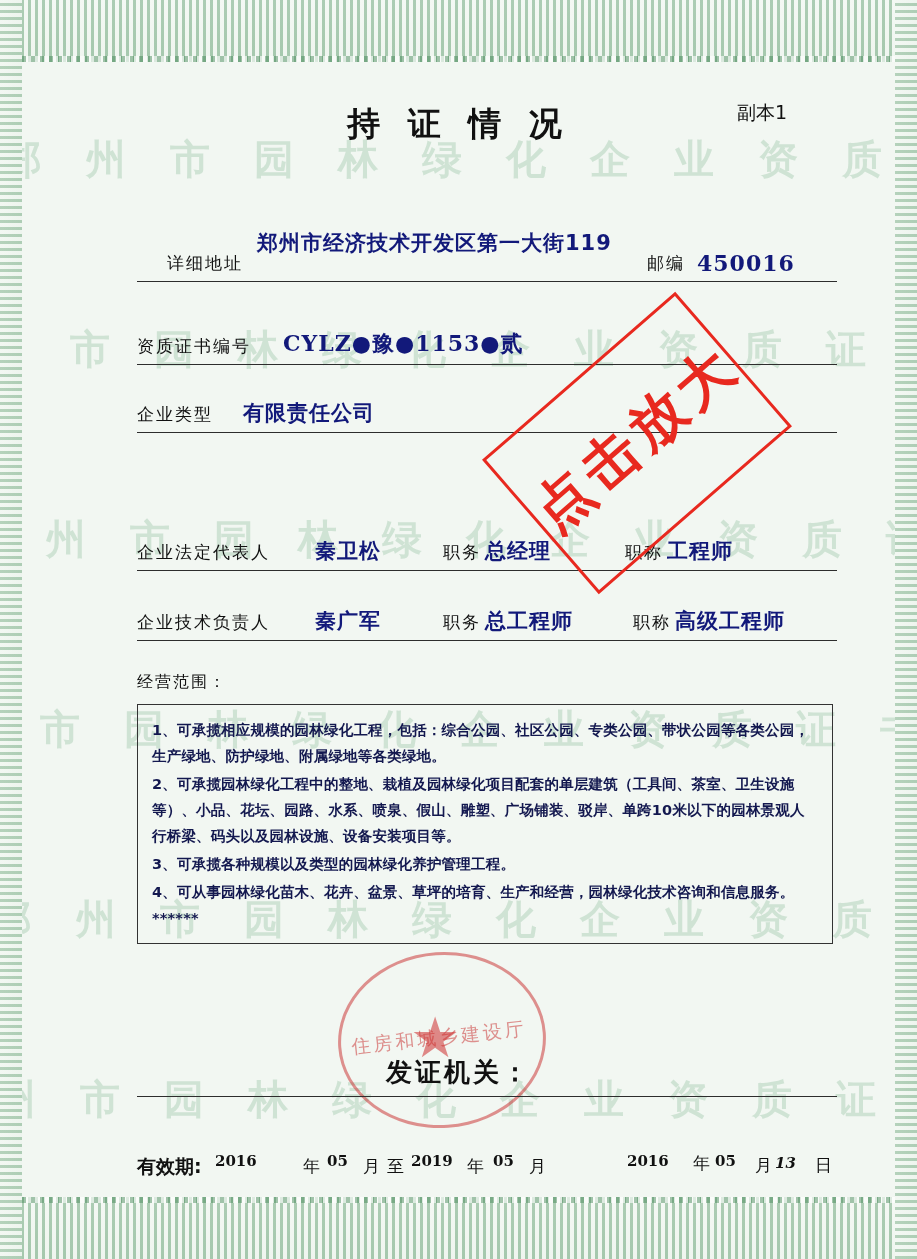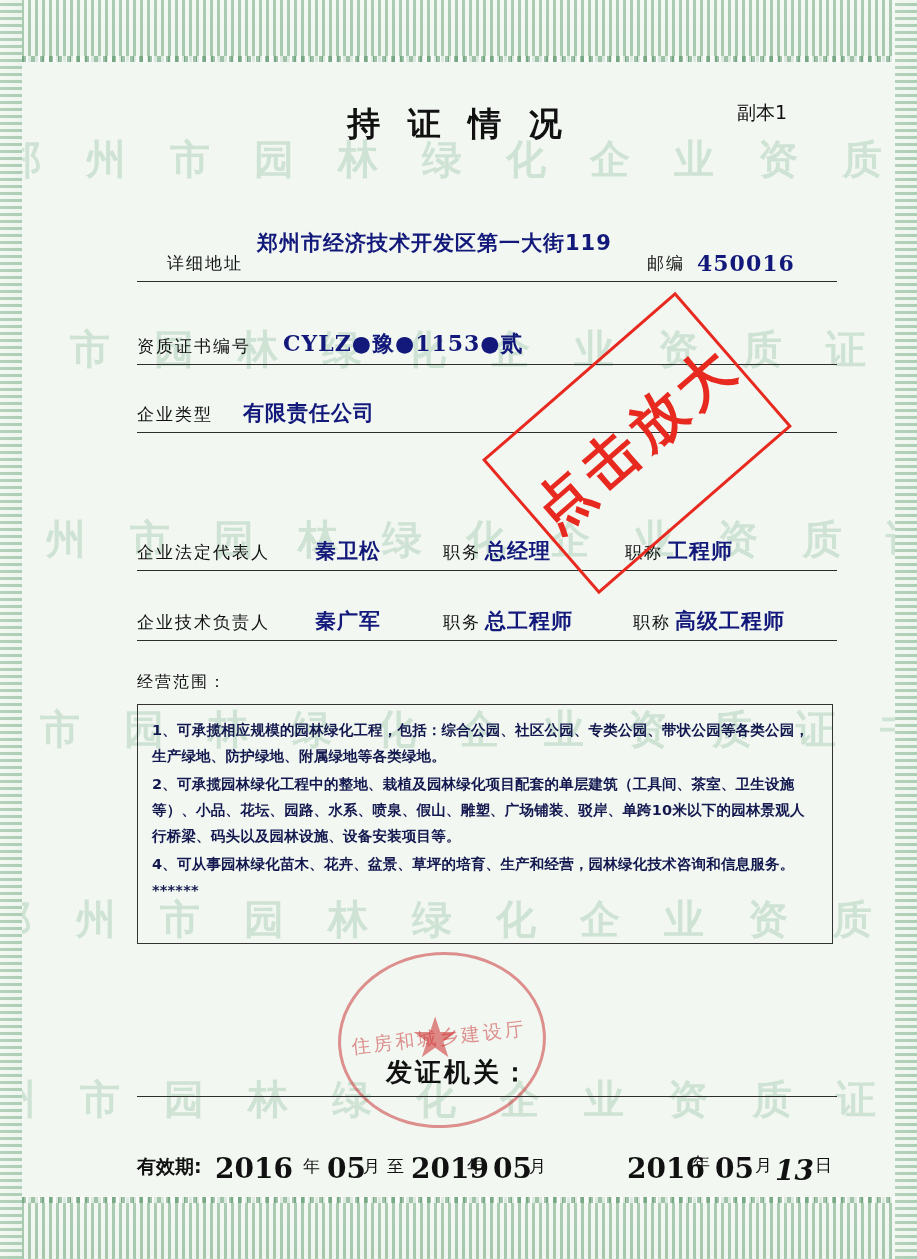--- a/index.html
+++ b/index.html
@@ -221,21 +221,21 @@
     position: absolute;
     font-family: "DejaVu Sans", sans-serif;
     font-weight: bold;
     font-size: 19px;
     color: #111;
   }
   .validity .vval {
     position: absolute;
     font-family: "DejaVu Serif", serif;
     font-weight: bold;
-    font-size: 28px;
+    font-size: 15px;
     color: #111;
   }
   .validity .vunit {
     position: absolute;
     font-family: "DejaVu Sans", sans-serif;
     font-size: 17px;
     color: #111;
   }
   .bottom-rule {
     position: absolute;
@@ -335,20 +335,21 @@
       <span class="label" style="left:306px;">职务</span>
       <span class="value" style="left:348px;">总工程师</span>
       <span class="label" style="left:496px;">职称</span>
       <span class="value" style="left:538px;">高级工程师</span>
     </div>
 
     <div class="scope-label">经营范围：</div>
     <div class="scope-box">
       <p>1、可承揽相应规模的园林绿化工程，包括：综合公园、社区公园、专类公园、带状公园等各类公园，生产绿地、防护绿地、附属绿地等各类绿地。</p>
       <p>2、可承揽园林绿化工程中的整地、栽植及园林绿化项目配套的单层建筑（工具间、茶室、卫生设施等）、小品、花坛、园路、水系、喷泉、假山、雕塑、广场铺装、驳岸、单跨10米以下的园林景观人行桥梁、码头以及园林设施、设备安装项目等。</p>
+      <p>3、可承揽各种规模以及类型的园林绿化养护管理工程。</p>
       <p>4、可从事园林绿化苗木、花卉、盆景、草坪的培育、生产和经营，园林绿化技术咨询和信息服务。******</p>
     </div>
 
     <div class="seal">
       <div class="ring"></div>
       <div class="seal-text">住房和城乡建设厅</div>
       <div class="star">★</div>
     </div>
 
     <div class="issuer">发证机关：</div>

